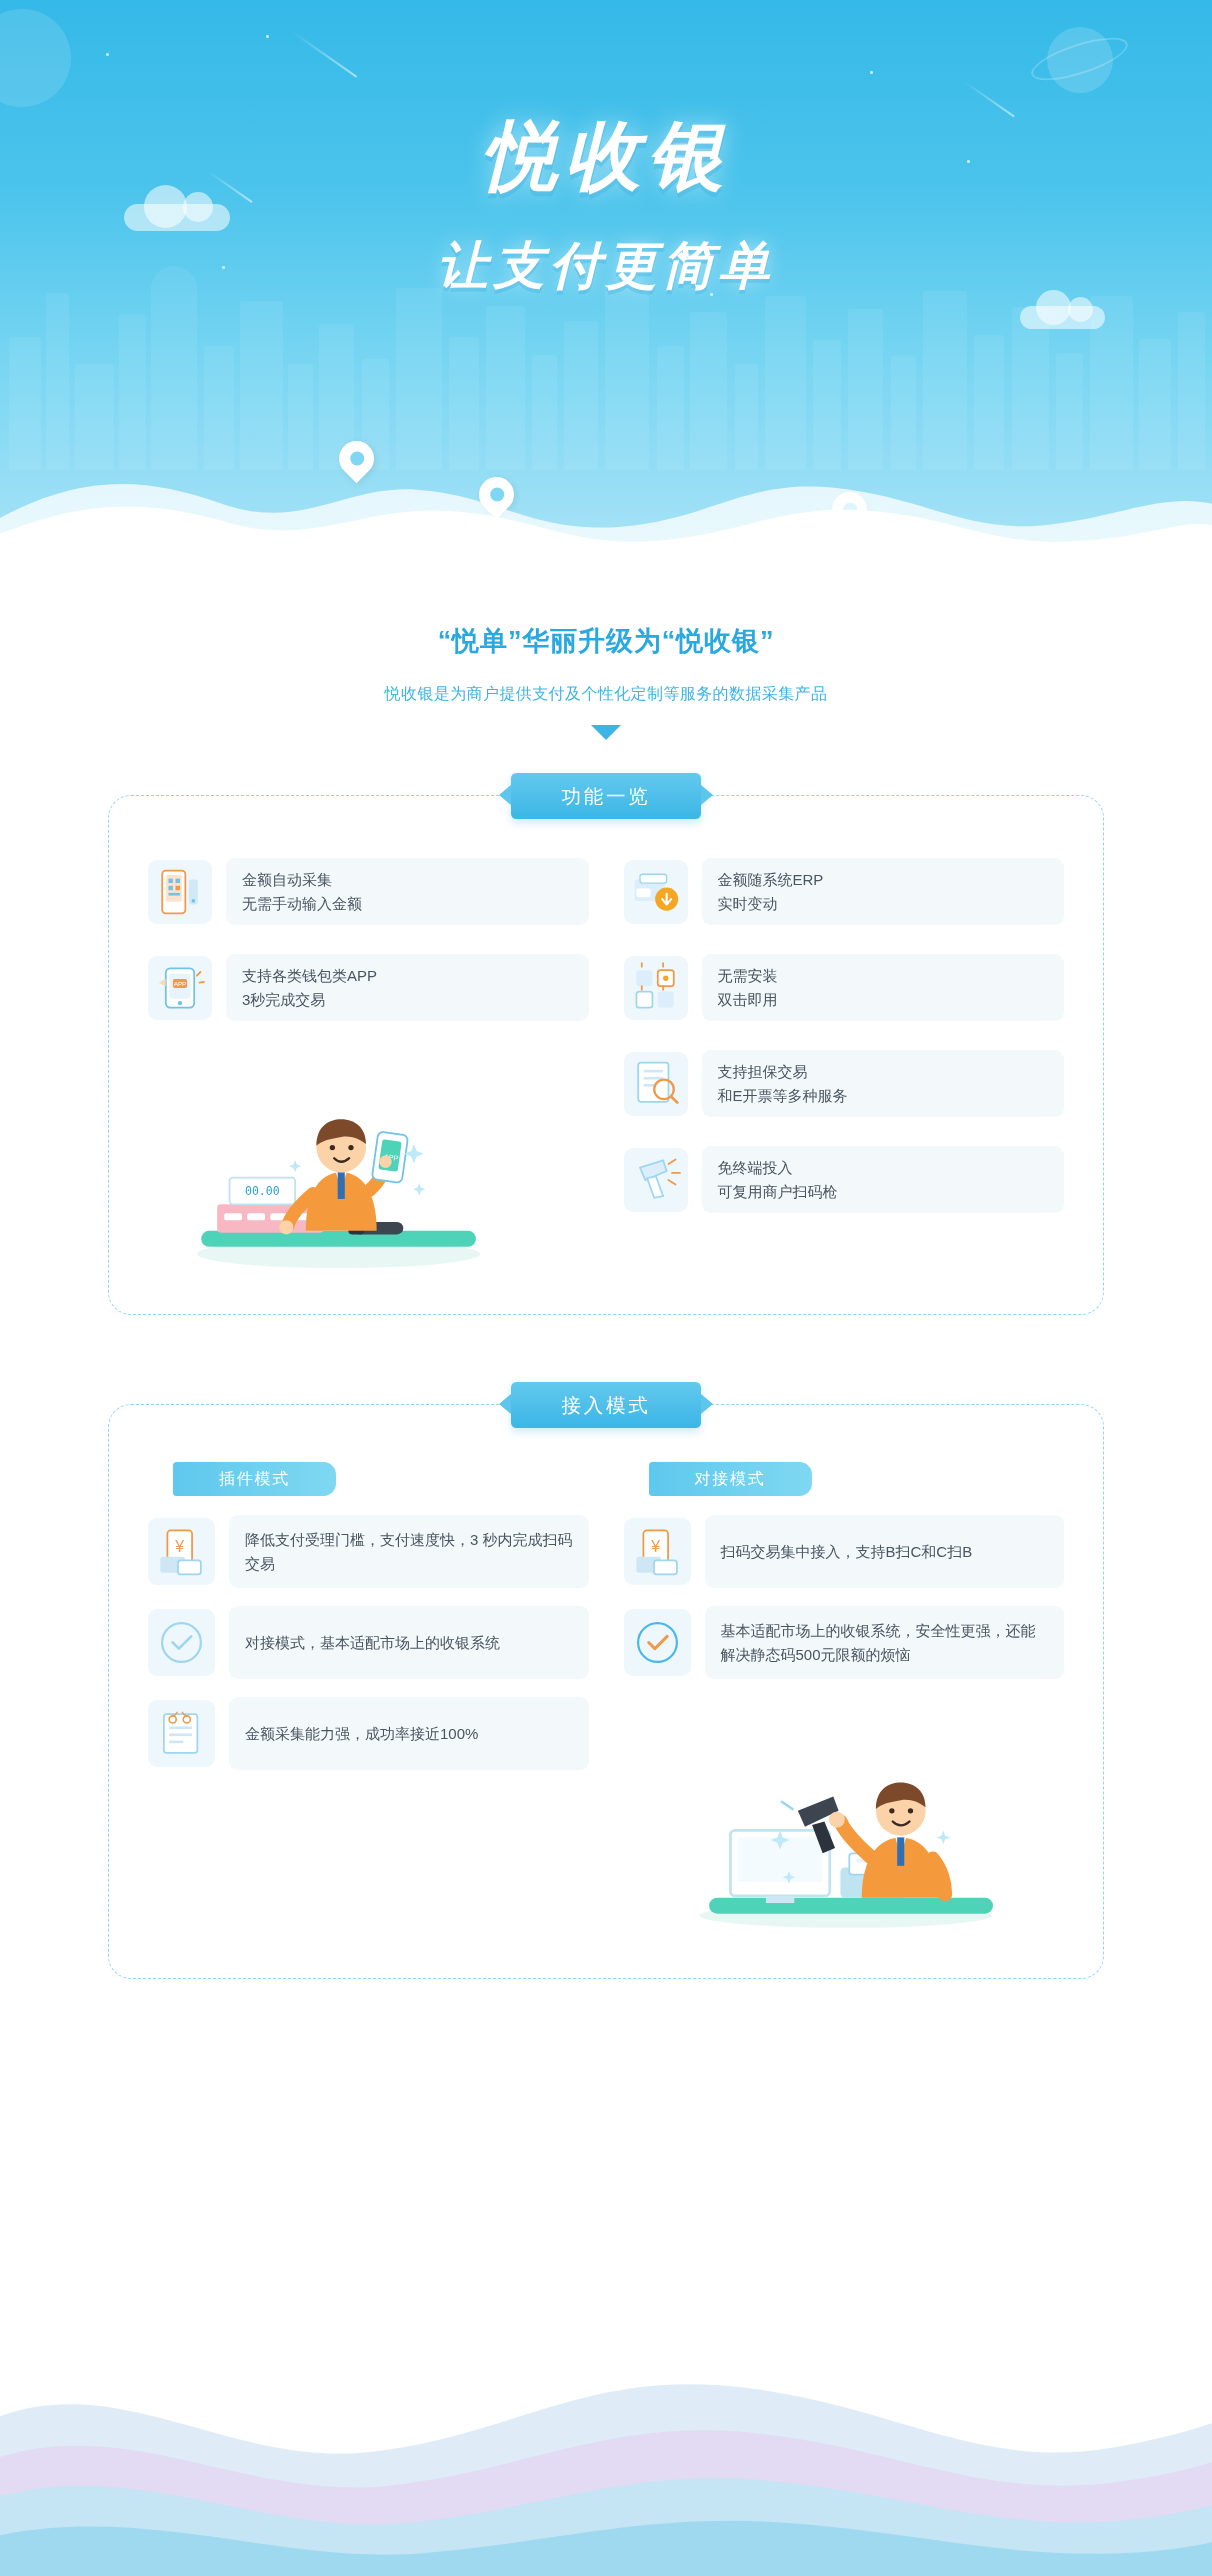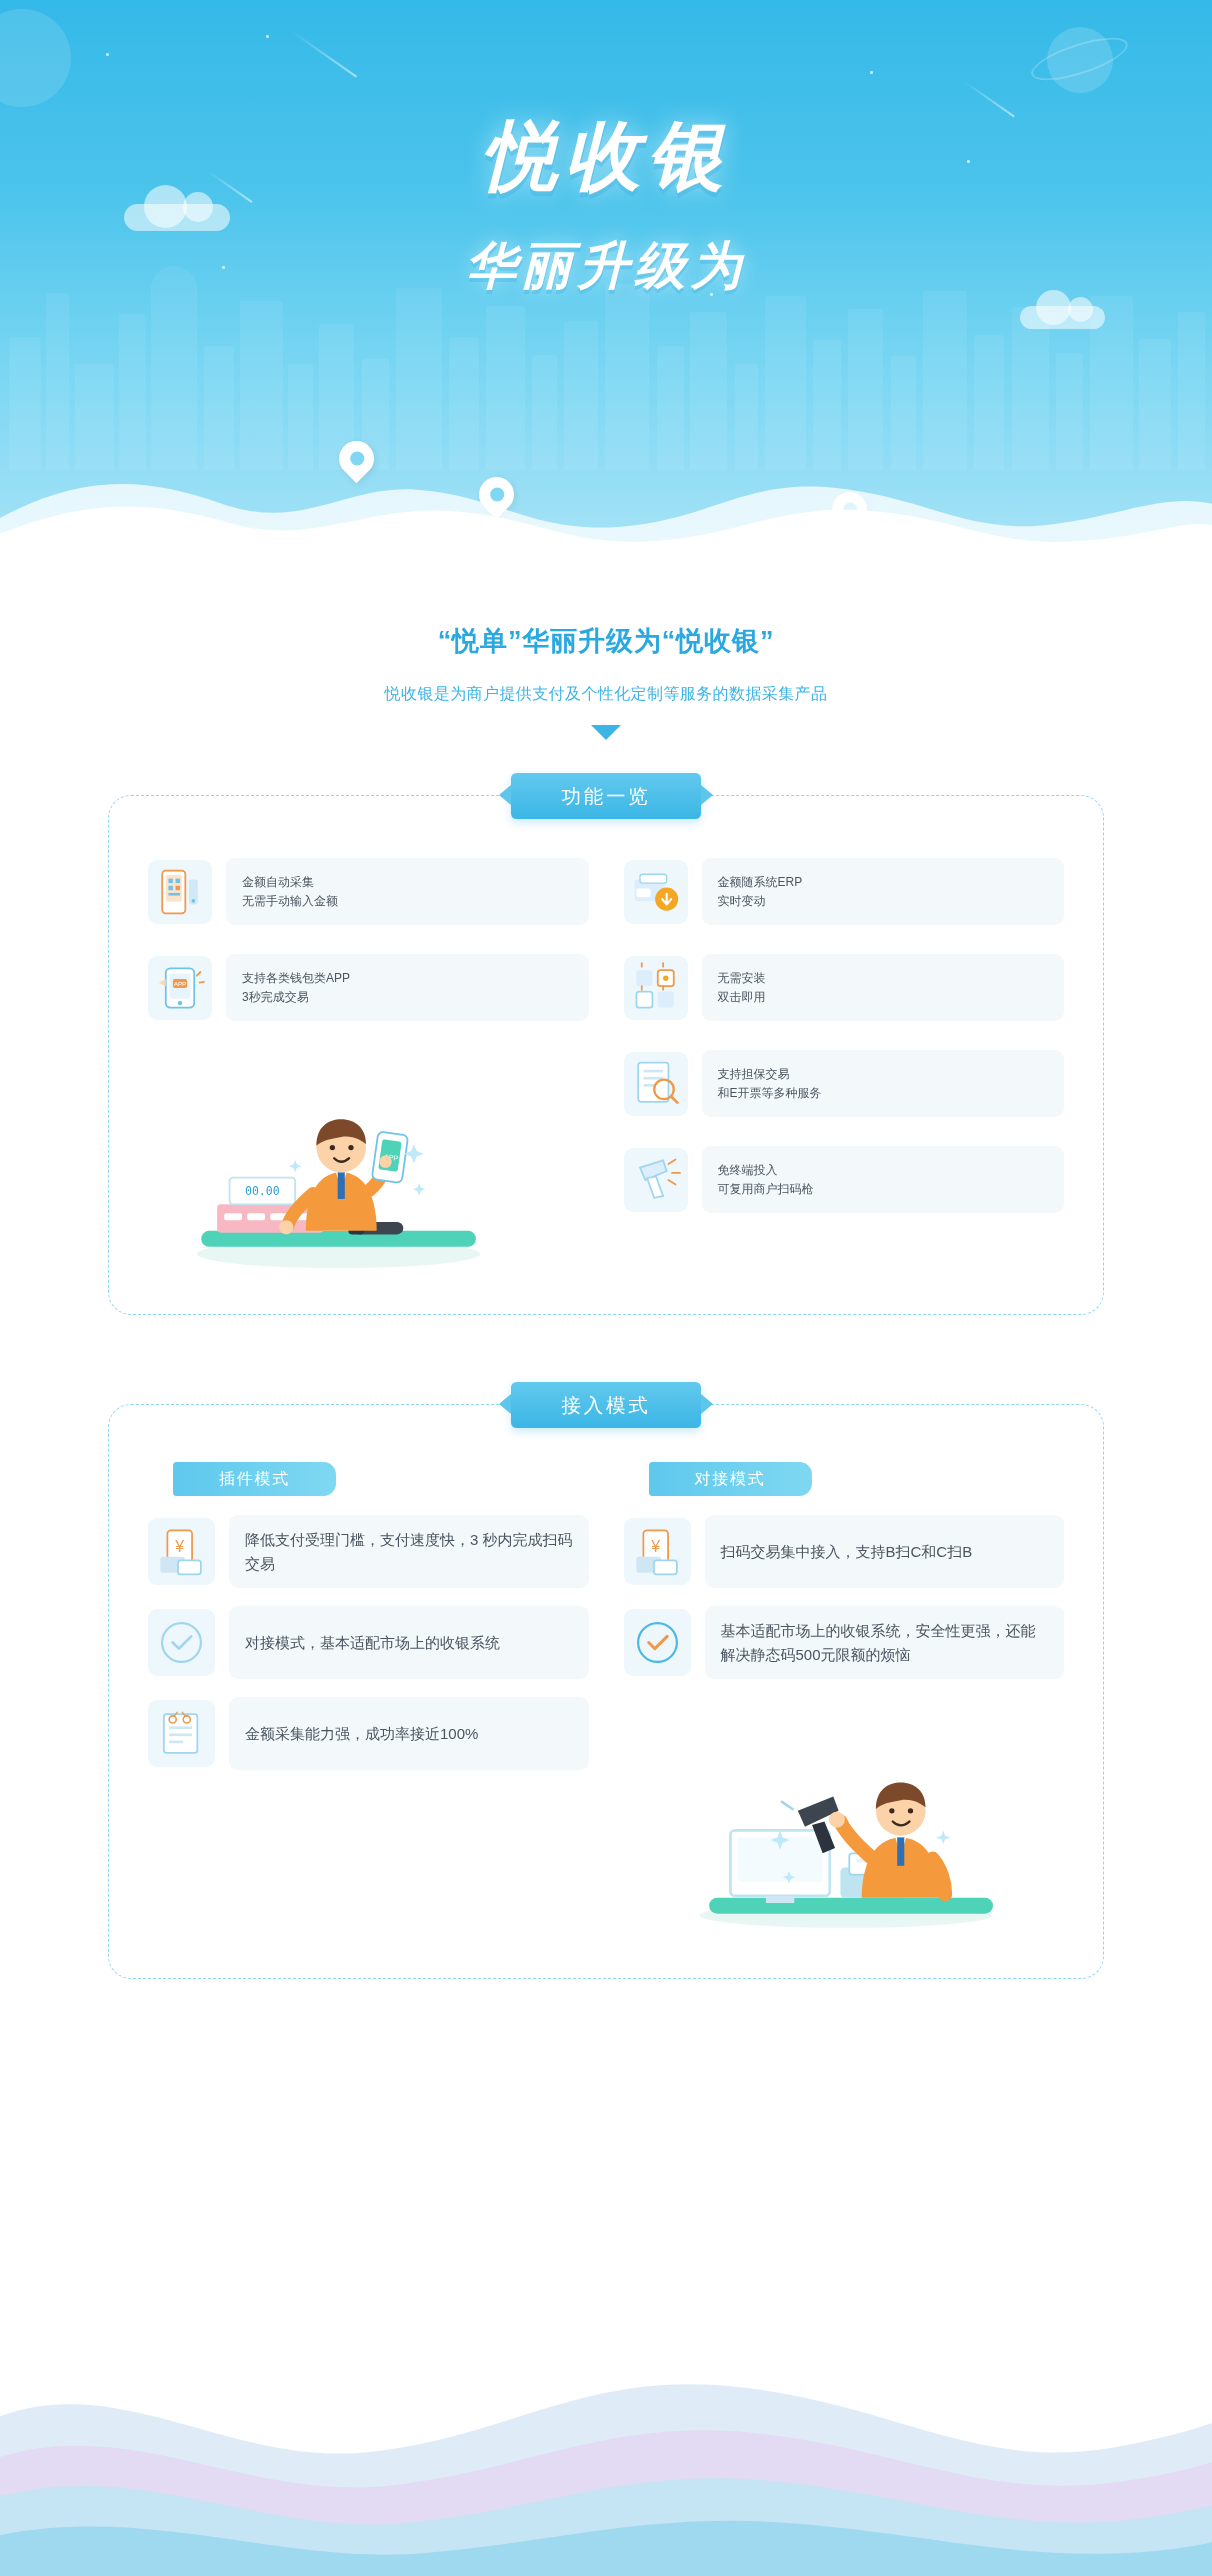--- a/index.html
+++ b/index.html
@@ -227,21 +227,21 @@
   .feature-text-box {
     flex: 1;
     min-height: 67px;
     background: #f3f8fb;
     border-radius: 9px;
     display: flex;
     align-items: center;
     padding: 10.6px 16px;
   }
   .feature-text {
-    font-size: 12px;
+    font-size: 15px;
     line-height: 1.55;
     color: #4a5560;
     white-space: pre-line;
   }
 
   .illus-box {
     position: relative;
     height: 231px;
     margin-top: 5.3px;
   }
@@ -394,21 +394,21 @@
       <div class="bldg" style="left:1090px; width:43px; height:174px;"></div>
       <div class="bldg" style="left:1139px; width:32px; height:131px;"></div>
       <div class="bldg" style="left:1178px; width:27px; height:158px;"></div>
     </div>
 
     <div class="hero-cloud cloud-a"></div>
     <div class="hero-cloud cloud-b"></div>
 
     <div class="hero-title-wrap">
       <div class="hero-title">悦收银</div>
-      <div class="hero-sub">华丽升级为</div>
+      <div class="hero-sub">让支付更简单</div>
     </div>
 
     <div class="pin pin-1"></div>
     <div class="pin pin-2"></div>
     <div class="pin pin-3"></div>
 
     <svg class="hero-waves" viewBox="0 0 1366 120" preserveAspectRatio="none">
       <path d="M0,78 C90,30 160,30 250,62 C340,94 390,40 470,46 C560,52 600,96 700,88 C800,80 840,34 940,44 C1040,54 1090,96 1180,86 C1260,77 1310,50 1366,62 L1366,120 L0,120 Z" fill="#ffffff" opacity="0.75"></path>
       <path d="M0,96 C100,56 170,58 260,84 C350,110 410,66 500,70 C600,74 640,112 740,104 C840,96 880,62 980,70 C1080,78 1120,112 1220,104 C1300,98 1330,80 1366,86 L1366,120 L0,120 Z" fill="#ffffff"></path>
     </svg>

